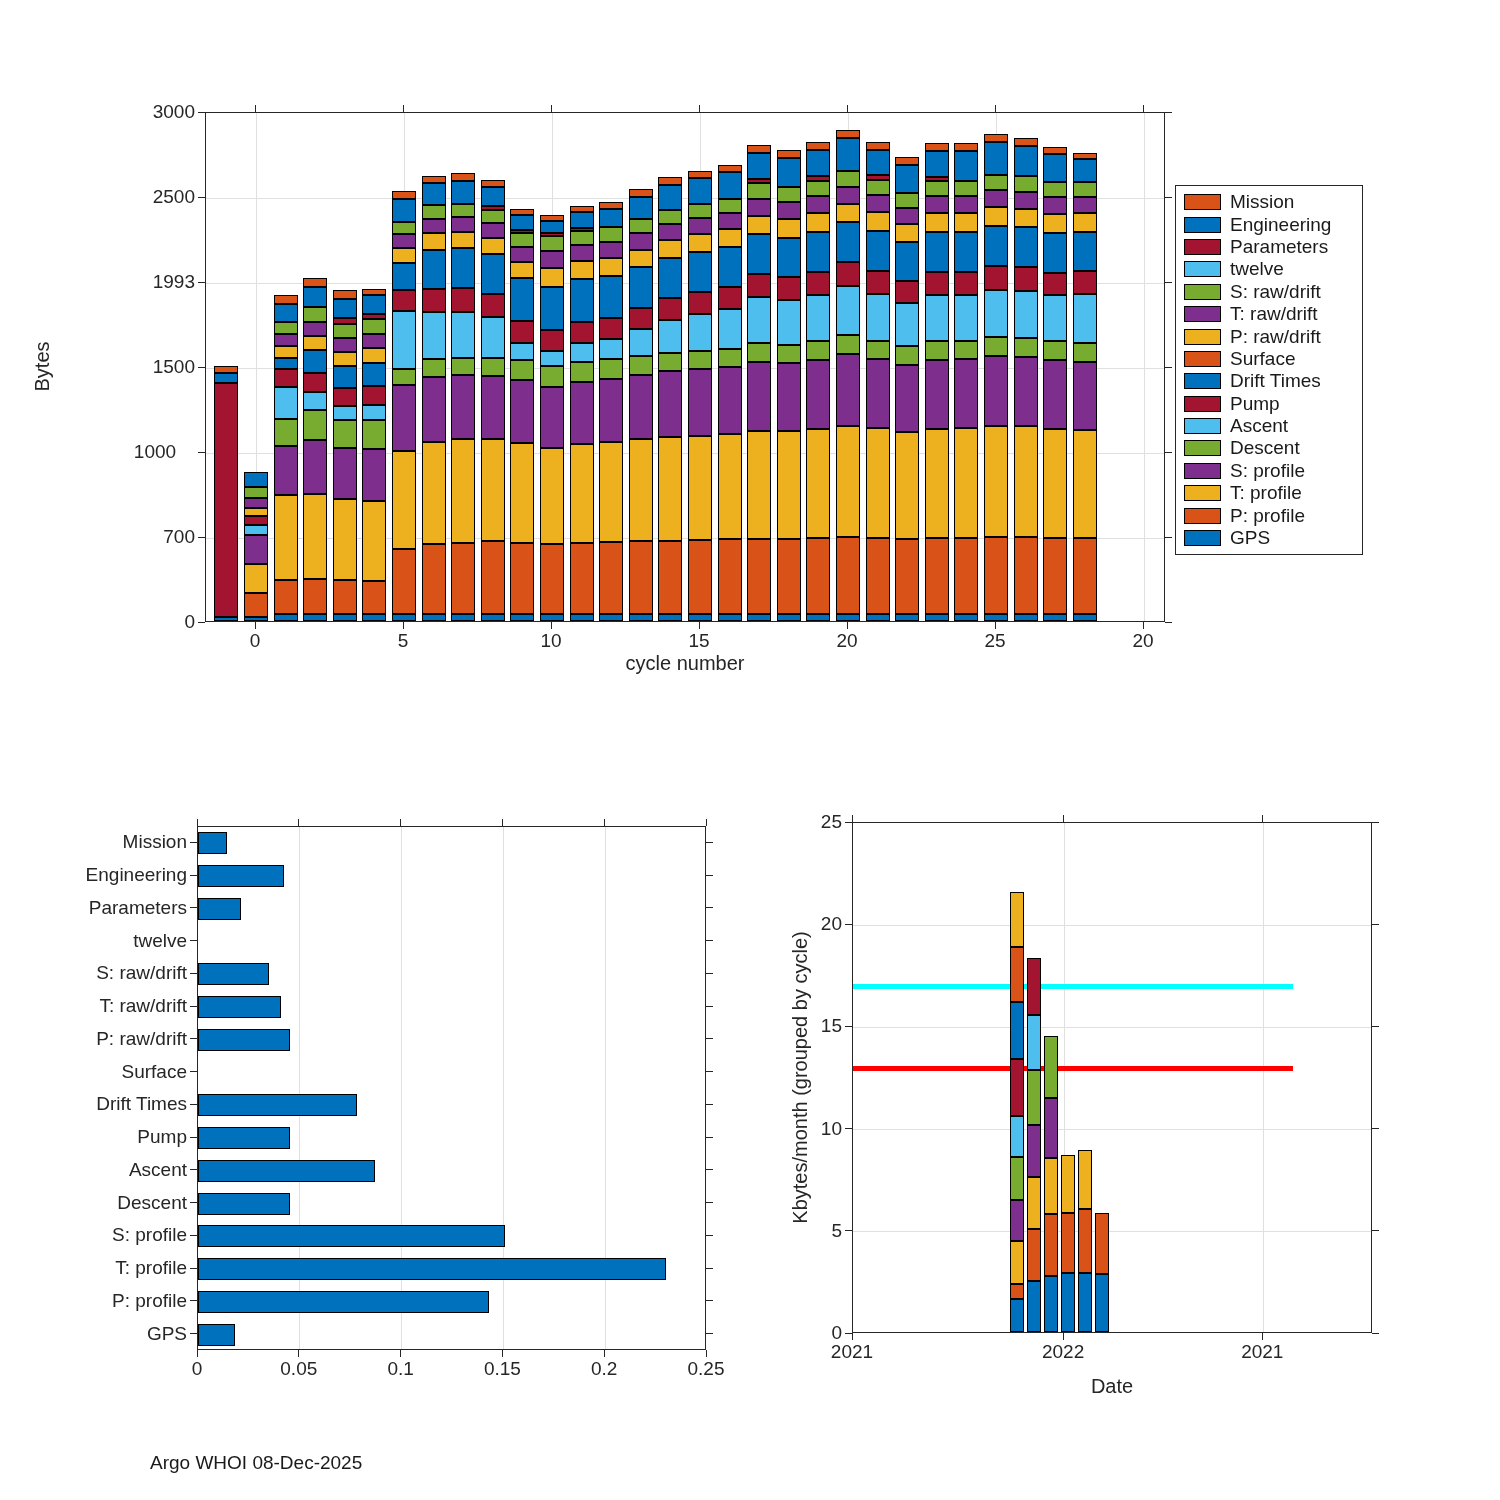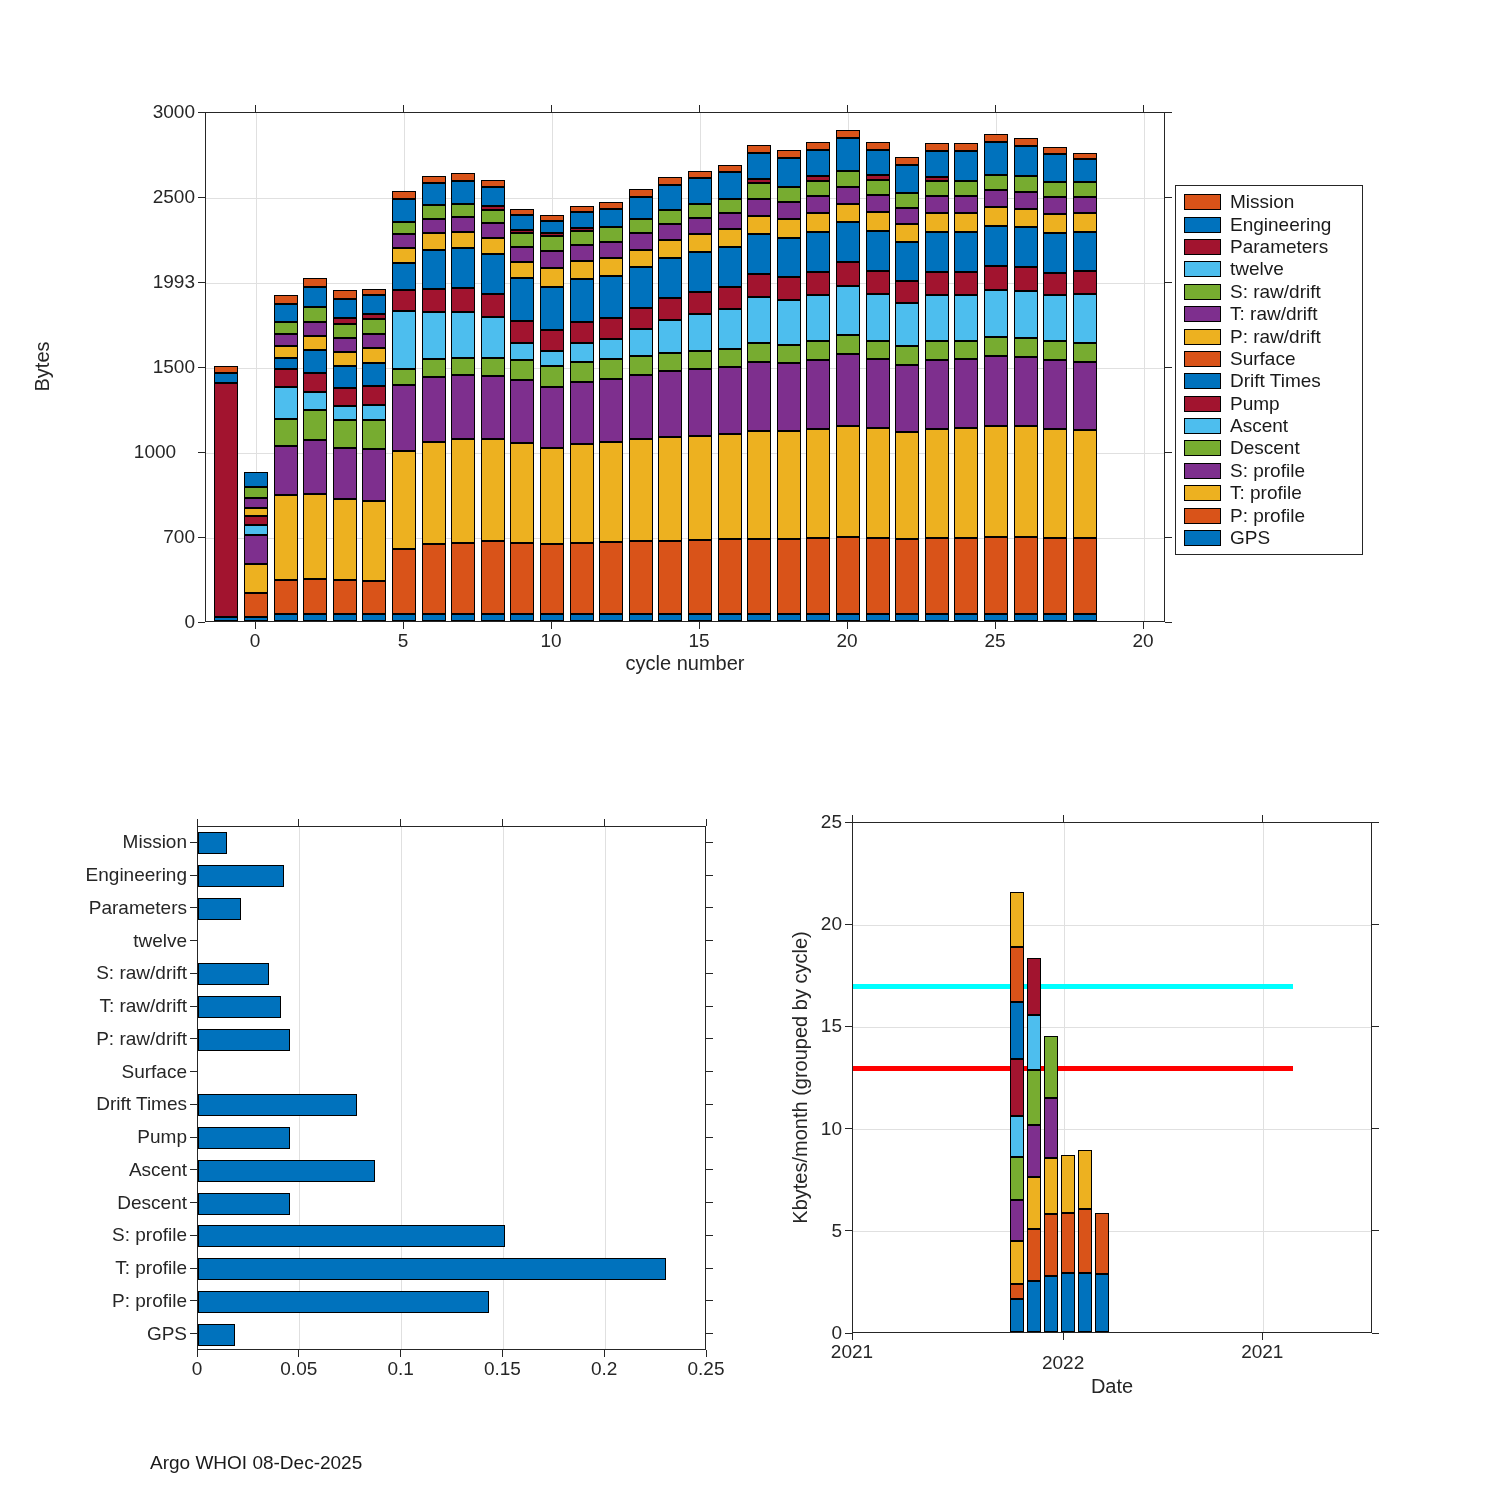--- a/index.html
+++ b/index.html
@@ -760,19 +760,19 @@
     <div class="tickmark" style="left: 1372px; top: 1025.9px; width: 7px; height: 1px;"></div>
     <div class="ticklabel" style="left: 772px; top: 913.2px; width: 70px; text-align: right;">20</div>
     <div class="tickmark" style="left: 845px; top: 923.7px; width: 7px; height: 1px;"></div>
     <div class="tickmark" style="left: 1372px; top: 923.7px; width: 7px; height: 1px;"></div>
     <div class="ticklabel" style="left: 772px; top: 811px; width: 70px; text-align: right;">25</div>
     <div class="tickmark" style="left: 845px; top: 821.5px; width: 7px; height: 1px;"></div>
     <div class="tickmark" style="left: 1372px; top: 821.5px; width: 7px; height: 1px;"></div>
     <div class="ticklabel" style="left: 812px; top: 1341px; width: 80px; text-align: center;">2021</div>
     <div class="tickmark" style="left: 851.5px; top: 1333px; width: 1px; height: 7px;"></div>
     <div class="tickmark" style="left: 851.5px; top: 815px; width: 1px; height: 7px;"></div>
-    <div class="ticklabel" style="left: 1023.12px; top: 1341px; width: 80px; text-align: center; margin-top: 11px;">2022</div>
+    <div class="ticklabel" style="left: 1023.12px; top: 1341px; width: 80px; text-align: center;">2022</div>
     <div class="tickmark" style="left: 1062.62px; top: 1333px; width: 1px; height: 7px;"></div>
     <div class="tickmark" style="left: 1062.62px; top: 815px; width: 1px; height: 7px;"></div>
     <div class="ticklabel" style="left: 1222.28px; top: 1341px; width: 80px; text-align: center;">2021</div>
     <div class="tickmark" style="left: 1261.78px; top: 1333px; width: 1px; height: 7px;"></div>
     <div class="tickmark" style="left: 1261.78px; top: 815px; width: 1px; height: 7px;"></div>
   </div>
 
 </body></html>

